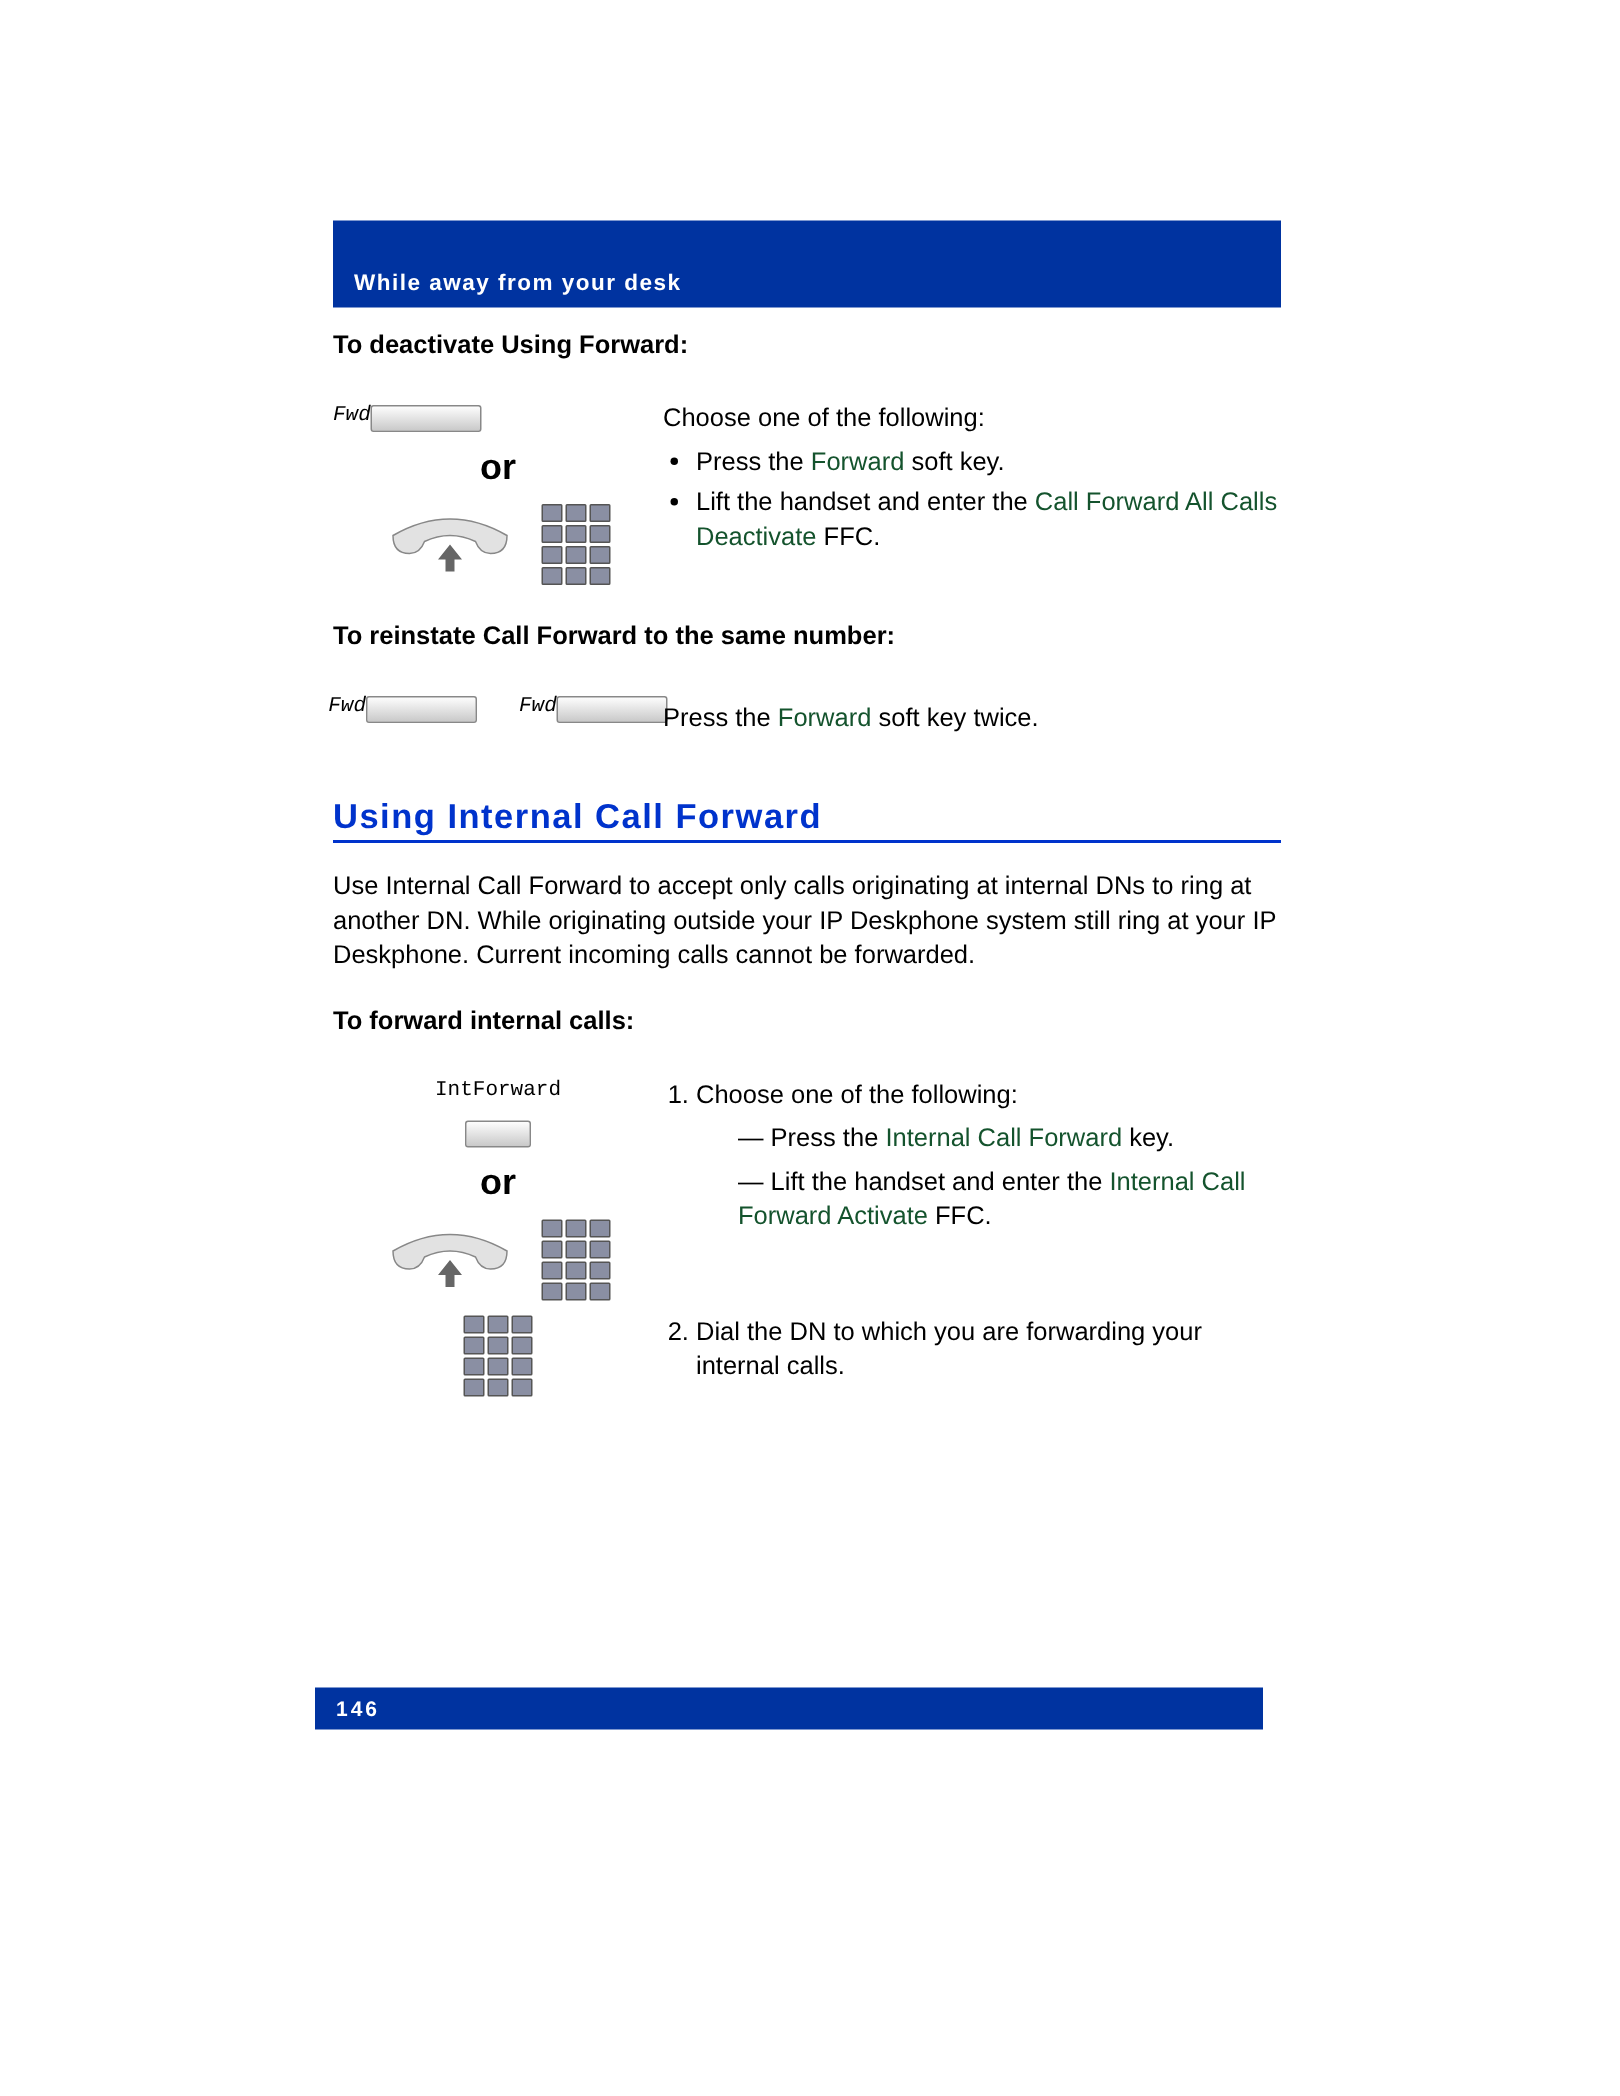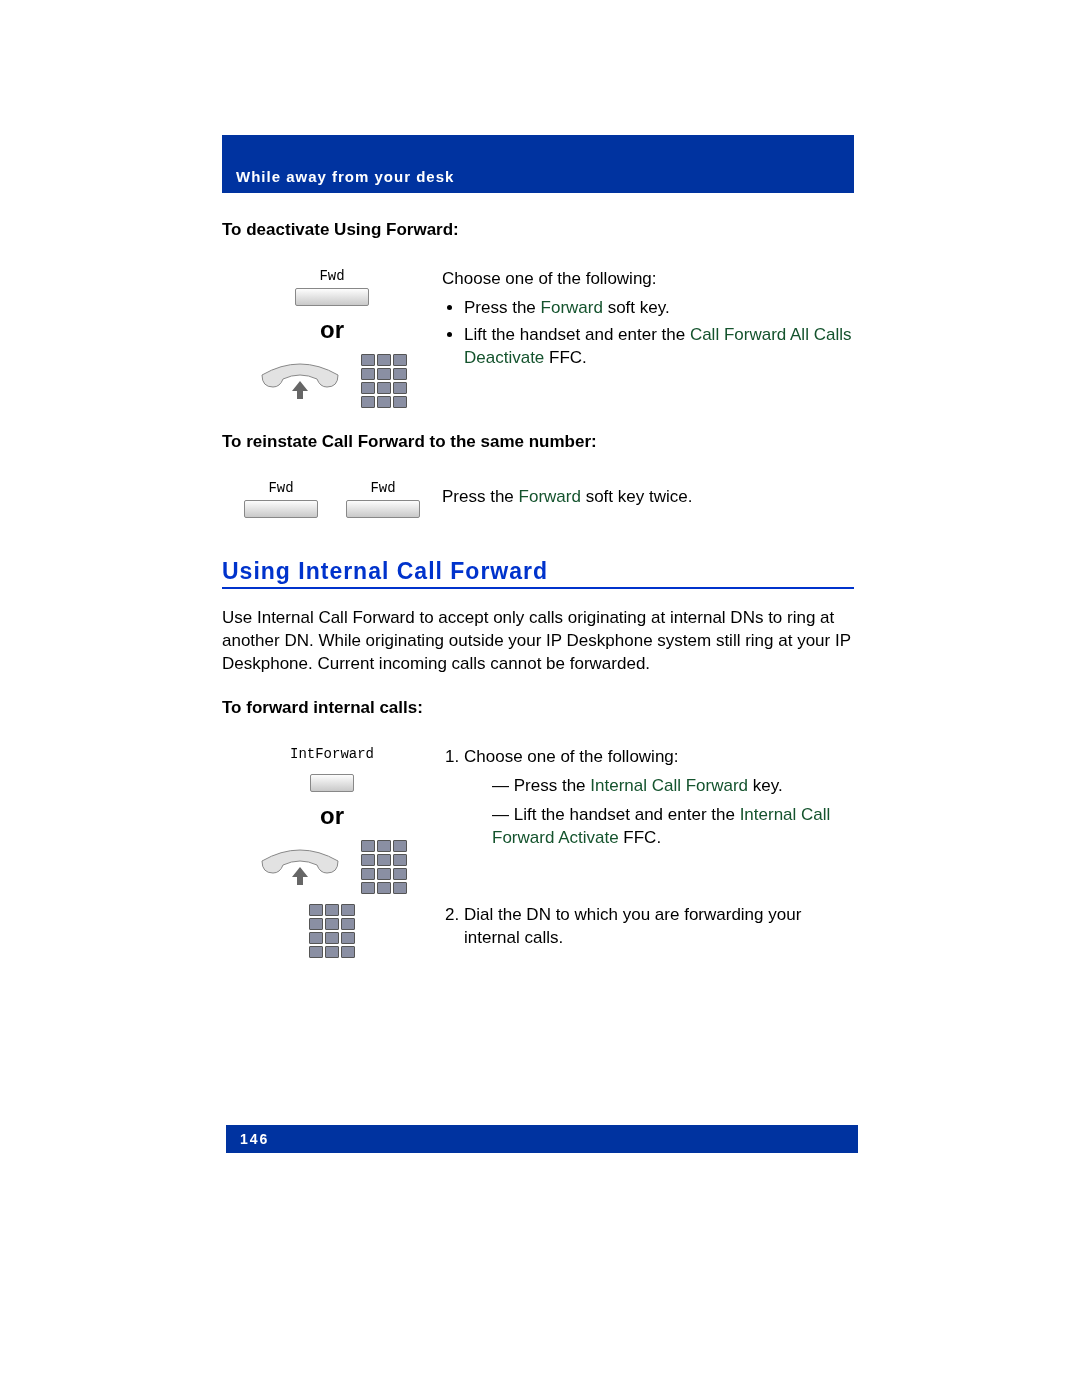--- a/index.html
+++ b/index.html
@@ -12,21 +12,21 @@
     width: 1080px;
   }
   .page {
     position: relative;
     width: 1080px;
     height: 1397px;
   }
   .header-bar {
     position: absolute;
     left: 222px;
-    top: 135px;
+    top: 147px;
     width: 632px;
     height: 58px;
     background: #0033a0;
     color: #fff;
     font-weight: bold;
     font-size: 15px;
     letter-spacing: 1px;
     display: flex;
     align-items: flex-end;
     padding-left: 14px;
@@ -120,25 +120,25 @@
   .h2-rule {
     border-bottom: 2px solid #0033cc;
     margin-bottom: 18px;
   }
   .body-para { line-height: 1.35; margin-bottom: 22px; }
   .two-keys {
     display: flex;
     justify-content: center;
     gap: 28px;
   }
-  .kv { display:flex; flex-direction:column; align-items:center; }
+  .kv { display:flex; flex-direction:row; align-items:center;font-style:italic; }
   .int-row { display:flex; justify-content:center; align-items:center; gap:10px;flex-direction:column; }
   .footer-bar {
     position: absolute;
-    left: 226px;
+    left: 210px;
     bottom: 244px;
     width: 632px;
     height: 28px;
     background: #0033a0;
     color: #fff;
     font-weight: bold;
     font-size: 14px;
     letter-spacing: 2px;
     display: flex;
     align-items: center;

